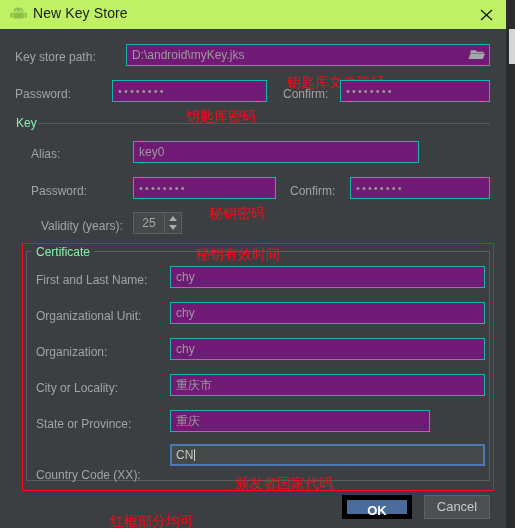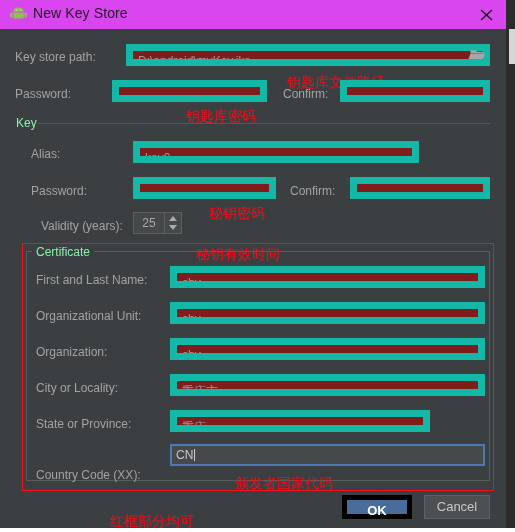--- a/index.html
+++ b/index.html
@@ -37,21 +37,21 @@
     left: 0; bottom: 0;
     width: 515px; height: 4px;
     background: #ffffff;
   }
 
   
   .titlebar {
     position: absolute;
     left: 0; top: 0;
     width: 506px; height: 29px;
-    background: #d946ef;
+    background: #bef264;
   }
   .android-icon {
     position: absolute;
     left: 10px; top: 7px;
     width: 17px; height: 15px;
   }
   .title-text {
     position: absolute;
     left: 33px; top: 5px;
     font-size: 14px;
@@ -78,22 +78,22 @@
     position: absolute;
     font-size: 12px;
     color: #a3a3a3;
     white-space: nowrap;
     line-height: 14px;
   }
 
   .field {
     position: absolute;
     box-sizing: border-box;
-    background: #7f1d1d;
-    border: 7px solid #14b8a6;
+    background: #701a75;
+    border: 1px solid #14b8a6;
     color: #9b9b9b;
     font-size: 12px;
     line-height: 20px;
     padding: 0 5px;
     height: 22px;
     overflow: hidden;
     white-space: nowrap;
   }
   .field.focused {
     border: 2px solid #4a79b5;

